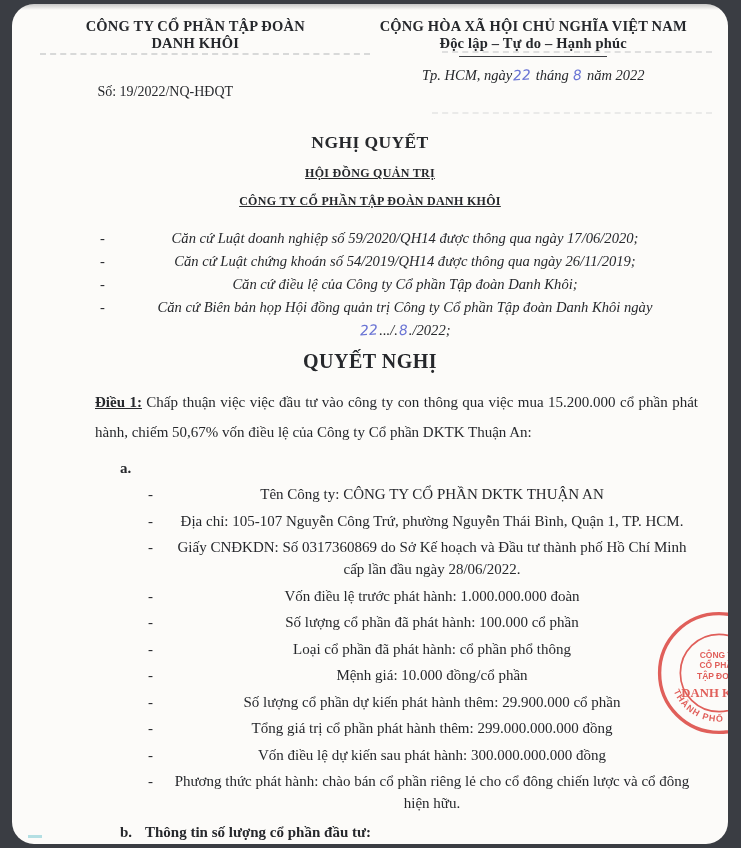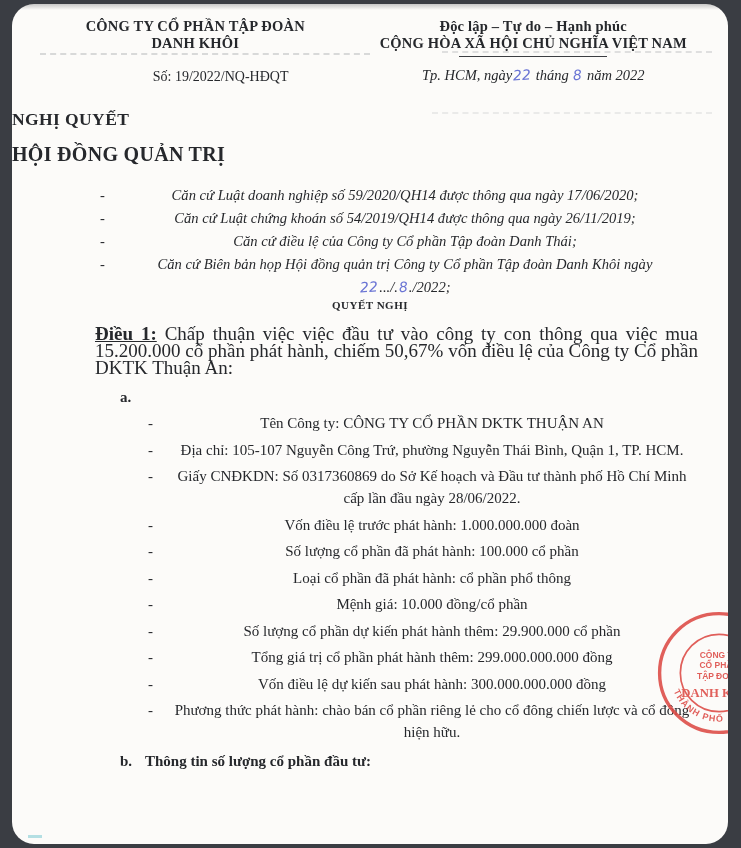--- a/index.html
+++ b/index.html
@@ -16,49 +16,49 @@
     background:#fcfbf9; overflow:hidden;
     color:#26282c;
     border-radius:22px;
   }
 
   
   .header { display:flex; margin-top:14px; }
   .hdr-left  { width:47%; text-align:center; padding-left:30px; }
   .hdr-right { width:53%; text-align:center; padding-right:10px; }
   .hdr-bold  { font-weight:bold; font-size:14.5px; line-height:17px; letter-spacing:.2px; }
-  .doc-number { margin-top:17px; font-size:14px; text-align:right; padding-right:60px; }
+  .doc-number { margin-top:32px; font-size:14px; text-align:center; padding-right:60px; }
   .motto-rule { width:148px; border-top:1.4px solid #3c3e42; margin:4px auto 0 auto; }
   .date-line { margin-top:10px; font-style:italic; font-size:14.5px; white-space:nowrap; }
   .hand { font-family:"DejaVu Sans",sans-serif; font-style:italic; color:#6a74d4;
           display:inline-block; transform:rotate(-4deg); font-size:14px; padding:0 1px; }
 
   
   .artifact { position:absolute; border-top:2px dashed rgba(90,95,105,.22); }
   .artifact.a1 { left:28px;  top:49px; width:330px; }
   .artifact.a2 { left:430px; top:47px; width:270px; border-top-style:dashed; opacity:.8; }
   .artifact.a3 { left:420px; top:108px; width:280px; opacity:.5; }
   .tick { position:absolute; left:16px; bottom:6px; width:14px; height:3px; background:rgba(120,200,210,.55); }
 
   
-  .titles { margin-top:24px; }
+  .titles { text-align:center; margin-top:32px; }
   .title-main { font-weight:bold; font-size:17.5px; letter-spacing:.4px; }
-  .title-sub  { font-weight:bold; font-size:20px; margin-top:13px; letter-spacing:.3px; }
+  .title-sub  { font-weight:bold; font-size:12px; margin-top:13px; letter-spacing:.3px;text-decoration:underline; }
 
   
   .basis { margin:18px 38px 0 88px; font-style:italic; font-size:14.6px; }
   .basis-item { display:flex; line-height:23px; }
   .basis-dash { width:20px; flex:0 0 20px; }
   .basis-text { flex:1;text-align:center; }
   .basis-date { display:block; }
 
   
-  .resolve-heading { text-align:center; font-weight:bold; font-size:11px; margin-top:0; letter-spacing:.5px; }
-
-  .article { margin:14px 30px 3px 83px; font-size:19px; line-height:17px; text-align:justify; }
+  .resolve-heading { text-align:center; font-weight:bold; font-size:20px; margin-top:8px; letter-spacing:.5px; }
+
+  .article { margin:14px 30px 3px 83px; font-size:15px; line-height:30px; text-align:justify; }
   .article-label { font-weight:bold; text-decoration:underline; }
 
   .section-head { display:flex; margin:13px 30px 0 108px; font-weight:bold; font-size:15px; }
   .section-label { width:25px; flex:0 0 25px; }
 
   .sub-list { margin:6px 34px 0 136px; font-size:15px; }
   .sub-item { display:flex; line-height:22px; margin-top:4.5px; }
   .sub-dash { width:22px; flex:0 0 22px; }
   .sub-text { flex:1;text-align:center; }
 
@@ -83,52 +83,53 @@
     <div class="artifact a3"></div>
     <div class="tick"></div>
 
     <div class="header">
       <div class="hdr-left">
         <div class="hdr-bold">CÔNG TY CỔ PHẦN TẬP ĐOÀN</div>
         <div class="hdr-bold">DANH KHÔI</div>
         <div class="doc-number">Số: 19/2022/NQ-HĐQT</div>
       </div>
       <div class="hdr-right">
+        <div class="hdr-bold">CỘNG HÒA XÃ HỘI CHỦ NGHĨA VIỆT NAM</div>
         <div class="hdr-bold">Độc lập – Tự do – Hạnh phúc</div>
-        <div class="hdr-bold">CỘNG HÒA XÃ HỘI CHỦ NGHĨA VIỆT NAM</div>
         <div class="motto-rule"></div>
         <div class="date-line">
           <span>Tp. HCM, ngày</span><span class="hand">22</span>
           <span>tháng</span>
           <span class="hand">8</span>
           <span>năm 2022</span>
         </div>
       </div>
     </div>
 
     <div class="titles">
       <div class="title-main">NGHỊ QUYẾT</div>
       <div class="title-sub">HỘI ĐỒNG QUẢN TRỊ</div>
+      <div class="title-sub">CÔNG TY CỔ PHẦN TẬP ĐOÀN DANH KHÔI</div>
     </div>
 
     <div class="basis">
 
         <div class="basis-item">
           <span class="basis-dash">-</span>
           <span class="basis-text">Căn cứ Luật doanh nghiệp số 59/2020/QH14 được thông qua ngày 17/06/2020;</span>
         </div>
 
         <div class="basis-item">
           <span class="basis-dash">-</span>
           <span class="basis-text">Căn cứ Luật chứng khoán số 54/2019/QH14 được thông qua ngày 26/11/2019;</span>
         </div>
 
         <div class="basis-item">
           <span class="basis-dash">-</span>
-          <span class="basis-text">Căn cứ điều lệ của Công ty Cổ phần Tập đoàn Danh Thái;</span>
+          <span class="basis-text">Căn cứ điều lệ của Công ty Cổ phần Tập đoàn Danh Khôi;</span>
         </div>
       </div>
     <div class="basis" style="margin-top:0;">
       <div class="basis-item">
         <span class="basis-dash">-</span>
         <span class="basis-text">
           <span>Căn cứ Biên bản họp Hội đồng quản trị Công ty Cổ phần Tập đoàn Danh Khôi ngày</span>
           <span class="basis-date"><span class="hand">22</span><span>.../.</span><span class="hand">8</span><span>./2022;</span></span>
         </span>
       </div>

